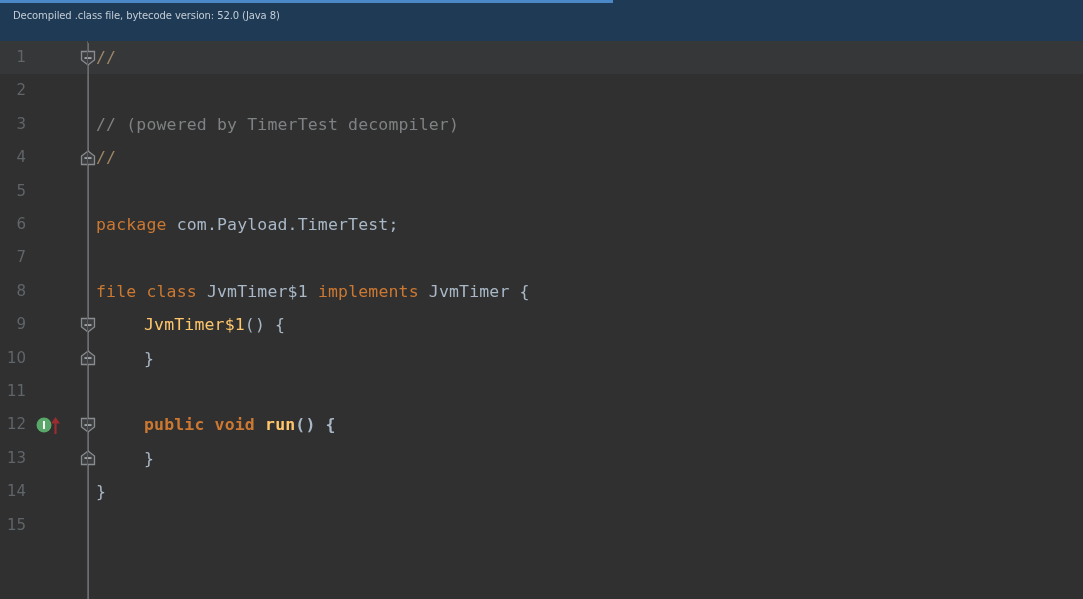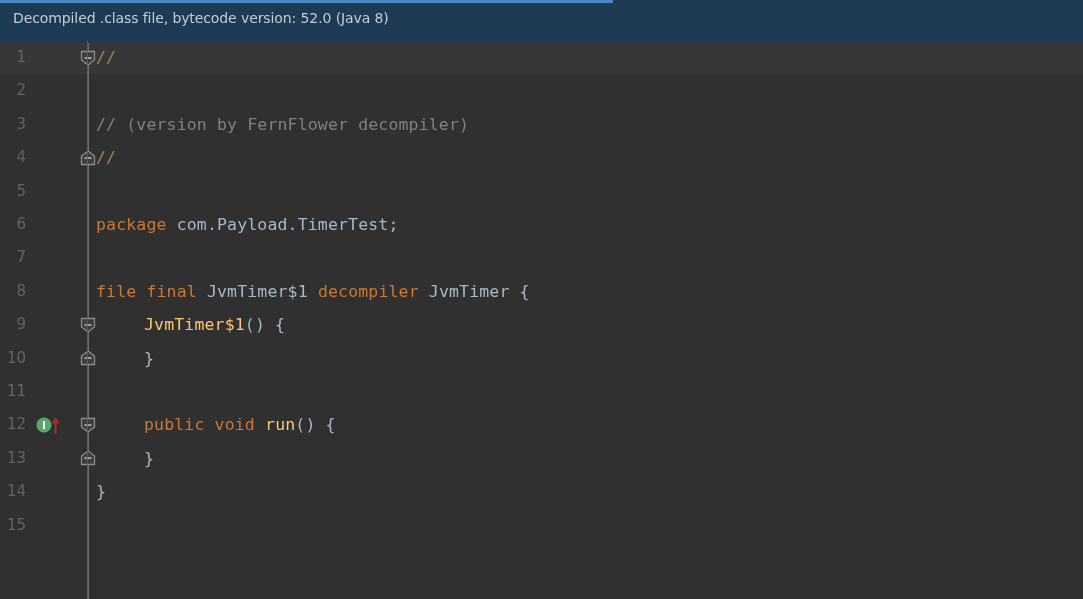--- a/index.html
+++ b/index.html
@@ -31,21 +31,21 @@
     width: 1083px;
     height: 41px;
     background: #1f3a55;
     box-sizing: border-box;
   }
   #banner-text {
     position: absolute;
     left: 13px;
     top: 10px;
     font-family: "DejaVu Sans", sans-serif;
-    font-size: 14px;
+    font-size: 10px;
     color: #c3cdd6;
     white-space: nowrap;
     letter-spacing: -0.1px;
   }
 
   
   #editor {
     position: absolute;
     top: 41px;
     left: 0;
@@ -221,24 +221,24 @@
         <div class="fold-marker" style="top: 409.3px;"><svg width="16" height="16" viewBox="0 0 16 16">
             <path d="M8,1 L14.5,6 L14.5,14.5 L1.5,14.5 L1.5,6 Z" fill="#3b3d3f" stroke="#8a8d90" stroke-width="1.3"></path>
             <rect x="4.5" y="7.3" width="7" height="1.5" fill="#b8bbbe"></rect>
           </svg></div>
       </div>
     <div id="gutter-sep"></div>
   </div>
 
   <div id="code">
       <div class="codeline" style="top: 0px; left: 96px;"><span class="cmtslash">//</span></div>
-      <div class="codeline" style="top: 66.8px; left: 96px;"><span class="cmt">// (version by FernFlower decompiler)</span></div>
+      <div class="codeline" style="top: 66.8px; left: 96px;"><span class="cmt">// (powered by TimerTest decompiler)</span></div>
       <div class="codeline" style="top: 100.2px; left: 96px;"><span class="cmtslash">//</span></div>
       <div class="codeline" style="top: 167px; left: 96px;"><span class="kw">package</span><span class="id"> com.Payload.TimerTest;</span></div>
-      <div class="codeline" style="top: 233.8px; left: 96px;"><span class="kw">file</span><span class="id"> </span><span class="kw">final</span><span class="id"> JvmTimer$1 </span><span class="kw">decompiler</span><span class="id"> JvmTimer {</span></div>
+      <div class="codeline" style="top: 233.8px; left: 96px;"><span class="kw">file</span><span class="id"> </span><span class="kw">class</span><span class="id"> JvmTimer$1 </span><span class="kw">implements</span><span class="id"> JvmTimer {</span></div>
       <div class="codeline" style="top: 267.2px; left: 144px;"><span class="mth">JvmTimer$1</span><span class="punc">() {</span></div>
       <div class="codeline" style="top: 300.6px; left: 144px;"><span class="punc">}</span></div>
-      <div class="codeline" style="top: 367.4px; left: 144px;"><span class="kw">public</span><span class="id"> </span><span class="kw">void</span><span class="id"> </span><span class="mth">run</span><span class="punc">() {</span></div>
+      <div class="codeline" style="top: 367.4px; left: 144px; font-weight: bold;"><span class="kw">public</span><span class="id"> </span><span class="kw">void</span><span class="id"> </span><span class="mth">run</span><span class="punc">() {</span></div>
       <div class="codeline" style="top: 400.8px; left: 144px;"><span class="punc">}</span></div>
       <div class="codeline" style="top: 434.2px; left: 96px;"><span class="punc">}</span></div>
     </div>
 
 </div>
 
 </body></html>

